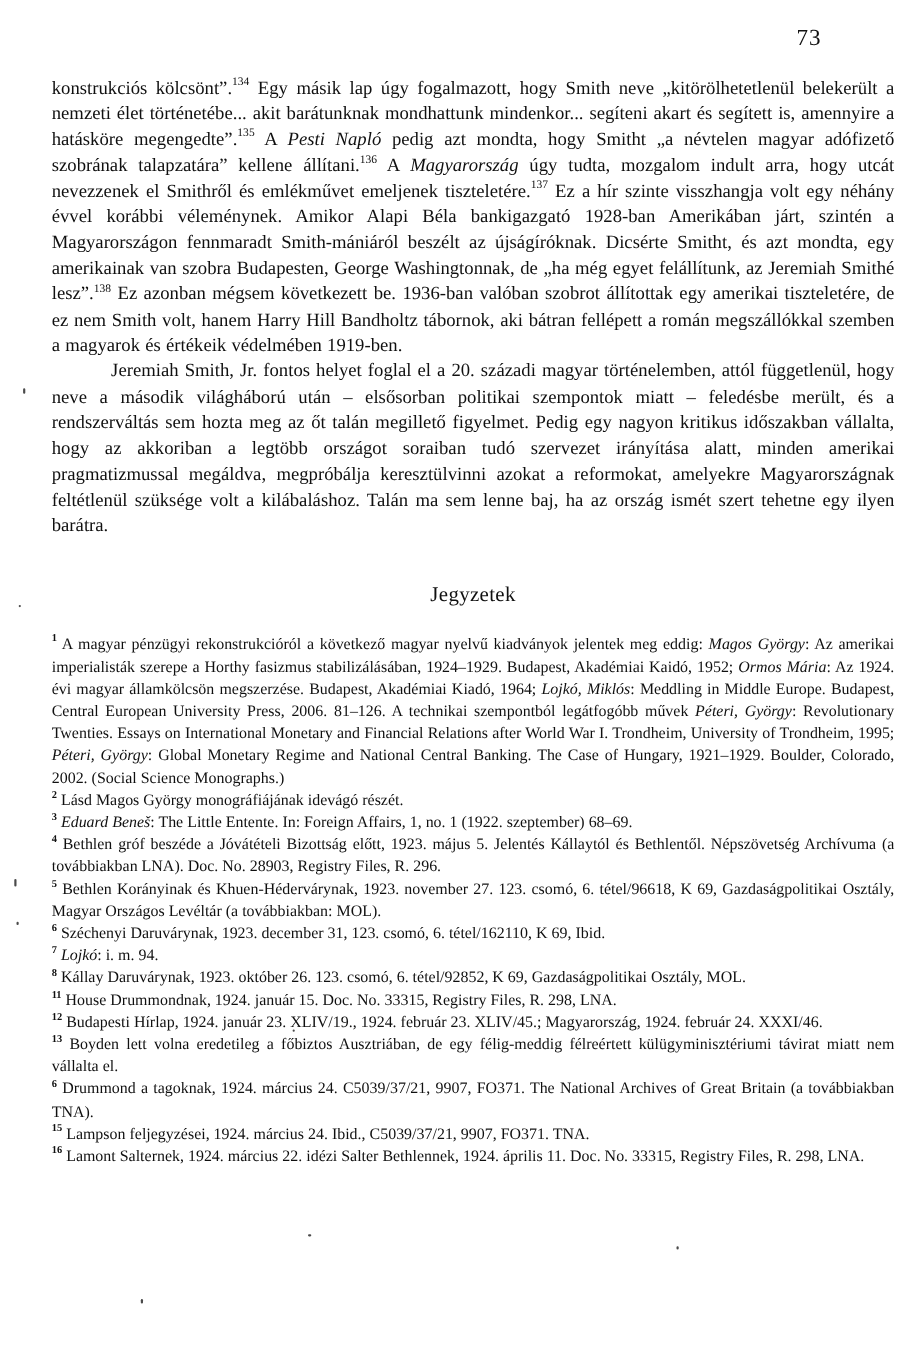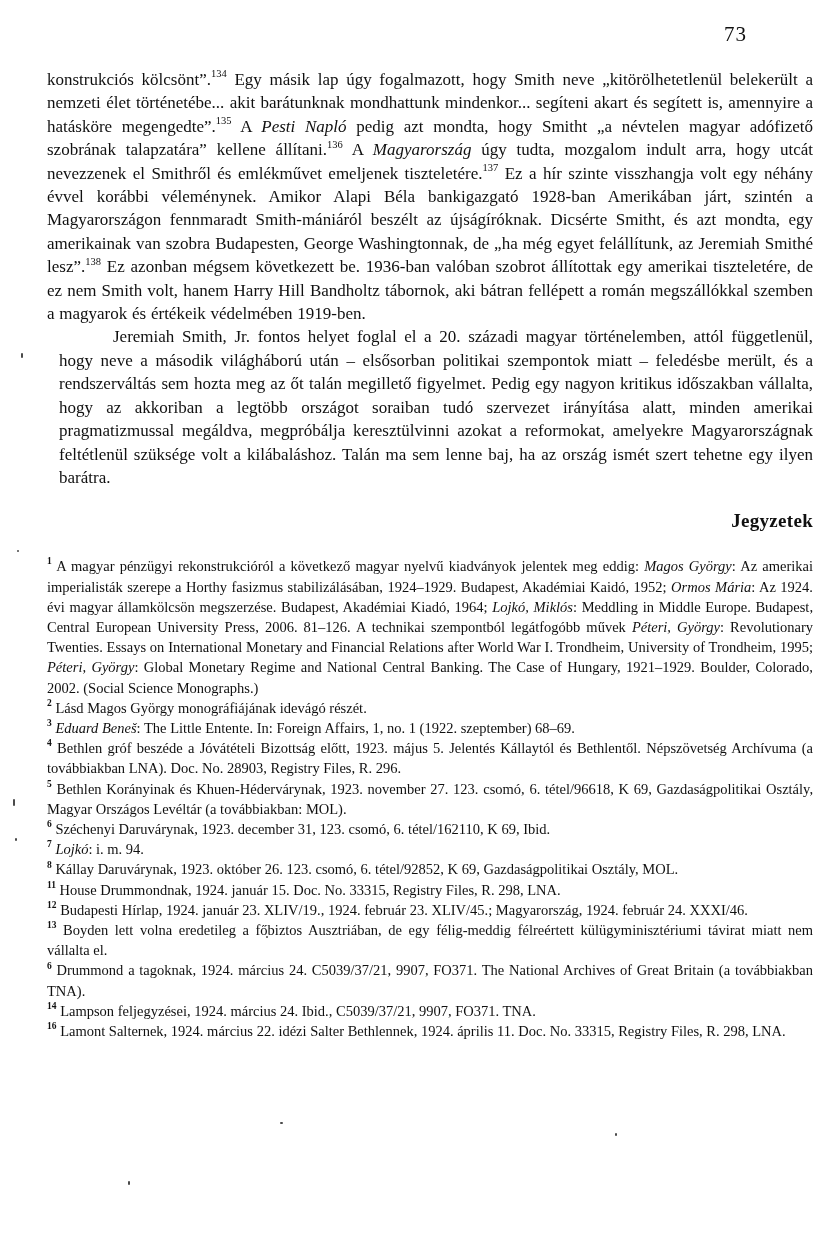--- a/index.html
+++ b/index.html
@@ -32,37 +32,36 @@
   }
   .bodytext p {
     margin: 0;
     font-size: 17px;
     line-height: 23.4px;
     text-align: justify;
     word-spacing: 0.5px;
   }
   .bodytext p.indent {
     text-indent: 54px;
-    margin-left: 12px;
   }
   .it {
     font-style: italic;
   }
   sup.supref {
     font-size: 10.5px;
     line-height: 0;
     position: relative;
     top: -1px;
     letter-spacing: 0;
   }
   .notes-heading {
     font-size: 19px;
-    font-weight: bold;
-    text-align: right;
-    margin: 21px 0 24px 0;
+    font-weight: normal;
+    text-align: center;
+    margin: 41px 0 24px 0;
     letter-spacing: 0.3px;
   }
   .footnotes .note {
     margin: 0;
     font-size: 14.5px;
     line-height: 20.2px;
     text-align: justify;
   }
   .footnotes .note sup.note-num {
     font-size: 9.5px;
@@ -95,21 +94,21 @@
         <div class="note"><sup class="note-num">3</sup> <span class="it">Eduard Beneš</span><span class="">: The Little Entente. In: Foreign Affairs, 1, no. 1 (1922. szeptember) 68–69.</span></div>
         <div class="note"><sup class="note-num">4</sup> <span class="">Bethlen gróf beszéde a Jóvátételi Bizottság előtt, 1923. május 5. Jelentés Kállaytól és Bethlentől. Népszövetség Archívuma (a továbbiakban LNA). Doc. No. 28903, Registry Files, R. 296.</span></div>
         <div class="note"><sup class="note-num">5</sup> <span class="">Bethlen Korányinak és Khuen-Hédervárynak, 1923. november 27. 123. csomó, 6. tétel/96618, K 69, Gazdaságpolitikai Osztály, Magyar Országos Levéltár (a továbbiakban: MOL).</span></div>
         <div class="note"><sup class="note-num">6</sup> <span class="">Széchenyi Daruvárynak, 1923. december 31, 123. csomó, 6. tétel/162110, K 69, Ibid.</span></div>
         <div class="note"><sup class="note-num">7</sup> <span class="it">Lojkó</span><span class="">: i. m. 94.</span></div>
         <div class="note"><sup class="note-num">8</sup> <span class="">Kállay Daruvárynak, 1923. október 26. 123. csomó, 6. tétel/92852, K 69, Gazdaságpolitikai Osztály, MOL.</span></div>
         <div class="note"><sup class="note-num">11</sup> <span class="">House Drummondnak, 1924. január 15. Doc. No. 33315, Registry Files, R. 298, LNA.</span></div>
         <div class="note"><sup class="note-num">12</sup> <span class="">Budapesti Hírlap, 1924. január 23. XLIV/19., 1924. február 23. XLIV/45.; Magyarország, 1924. február 24. XXXI/46.</span></div>
         <div class="note"><sup class="note-num">13</sup> <span class="">Boyden lett volna eredetileg a főbiztos Ausztriában, de egy félig-meddig félreértett külügyminisztériumi távirat miatt nem vállalta el.</span></div>
         <div class="note"><sup class="note-num">6</sup> <span class="">Drummond a tagoknak, 1924. március 24. C5039/37/21, 9907, FO371. The National Archives of Great Britain (a továbbiakban TNA).</span></div>
-        <div class="note"><sup class="note-num">14</sup> <span class="">Lampson feljegyzései, 1924. március 24. Ibid., C5039/37/21, 9907, FO371. TNA.</span></div>
+        <div class="note"><sup class="note-num">15</sup> <span class="">Lampson feljegyzései, 1924. március 24. Ibid., C5039/37/21, 9907, FO371. TNA.</span></div>
         <div class="note"><sup class="note-num">16</sup> <span class="">Lamont Salternek, 1924. március 22. idézi Salter Bethlennek, 1924. április 11. Doc. No. 33315, Registry Files, R. 298, LNA.</span></div>
       </div>
   </div>
 
   <div class="speck" style="left:21px; top:353px; width:2px; height:5px;"></div>
   <div class="speck" style="left:17px; top:550px; width:2px; height:2px;"></div>
   <div class="speck" style="left:13px; top:799px; width:2px; height:7px; border-radius:2px;"></div>
   <div class="speck" style="left:15px; top:838px; width:2px; height:3px;"></div>
   <div class="speck" style="left:280px; top:1122px; width:3px; height:2px;"></div>
   <div class="speck" style="left:615px; top:1133px; width:2px; height:3px;"></div>

